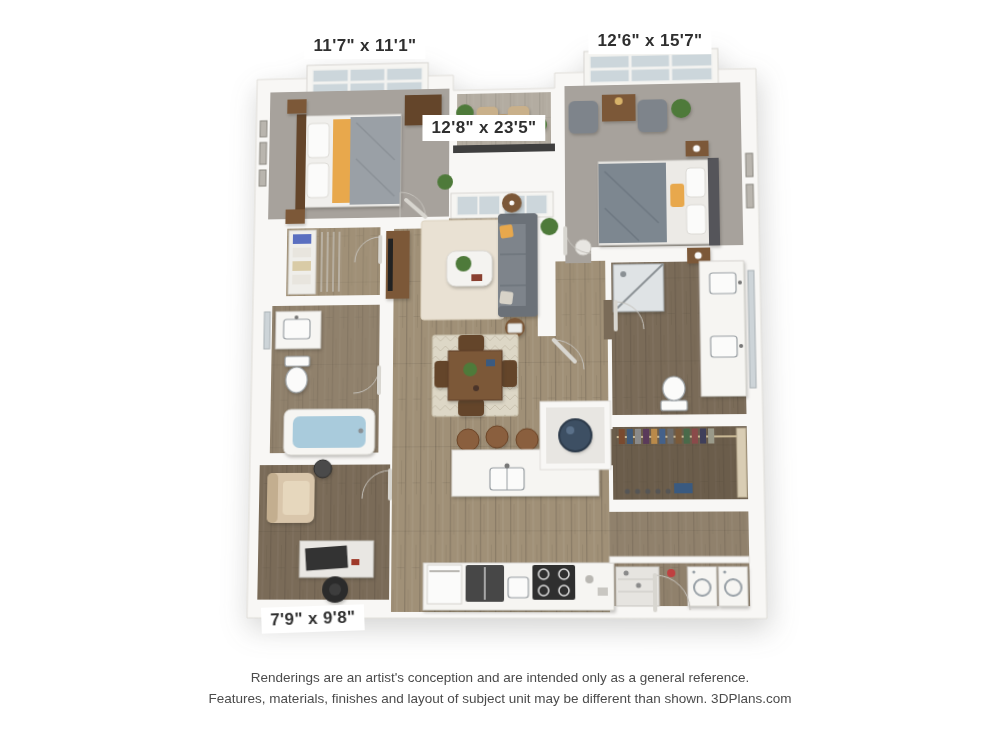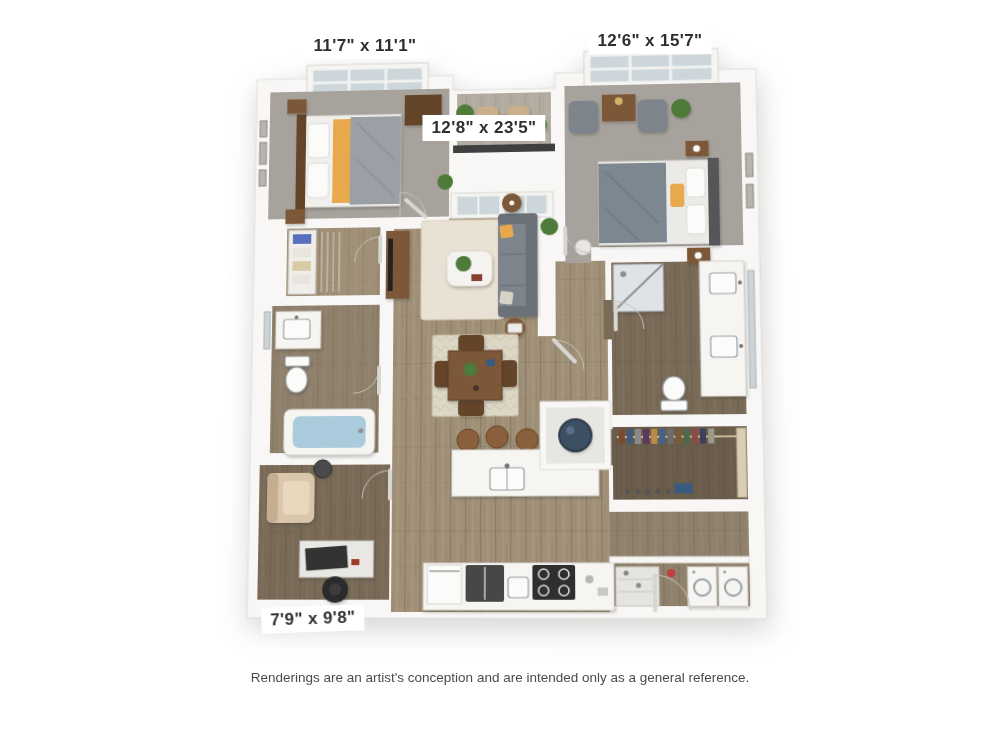--- a/index.html
+++ b/index.html
@@ -398,14 +398,15 @@
   </svg>
   </div>
 
   <div class="dim-label" style="left:365px;top:33px;">11'7" x 11'1"</div>
   <div class="dim-label" style="left:650px;top:28px;">12'6" x 15'7"</div>
   <div class="dim-label" style="left:484px;top:115px;">12'8" x 23'5"</div>
   <div class="dim-label tilt" style="left:313px;top:606px;">7'9" x 9'8"</div>
 
   <div class="disclaimer">
     <div>Renderings are an artist's conception and are intended only as a general reference.</div>
+    <div>Features, materials, finishes and layout of subject unit may be different than shown. 3DPlans.com</div>
   </div>
 </div>
 
 </body></html>

